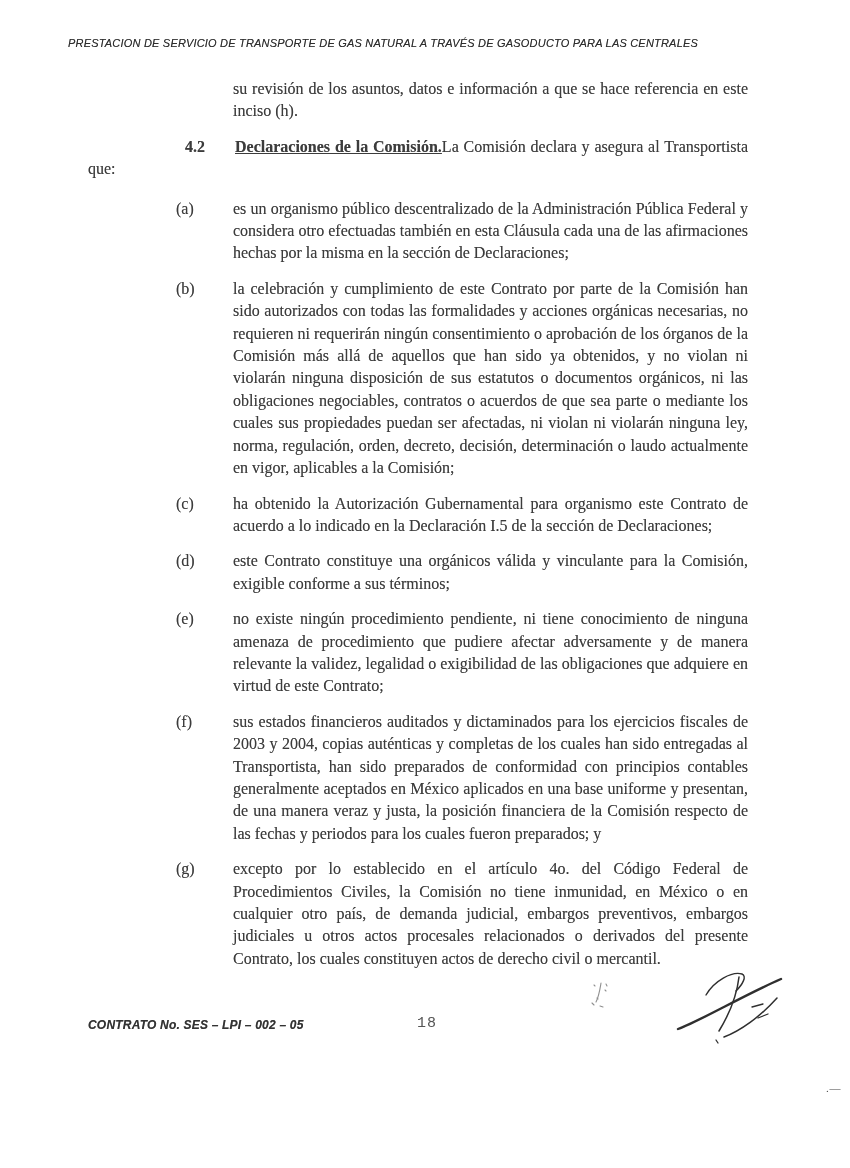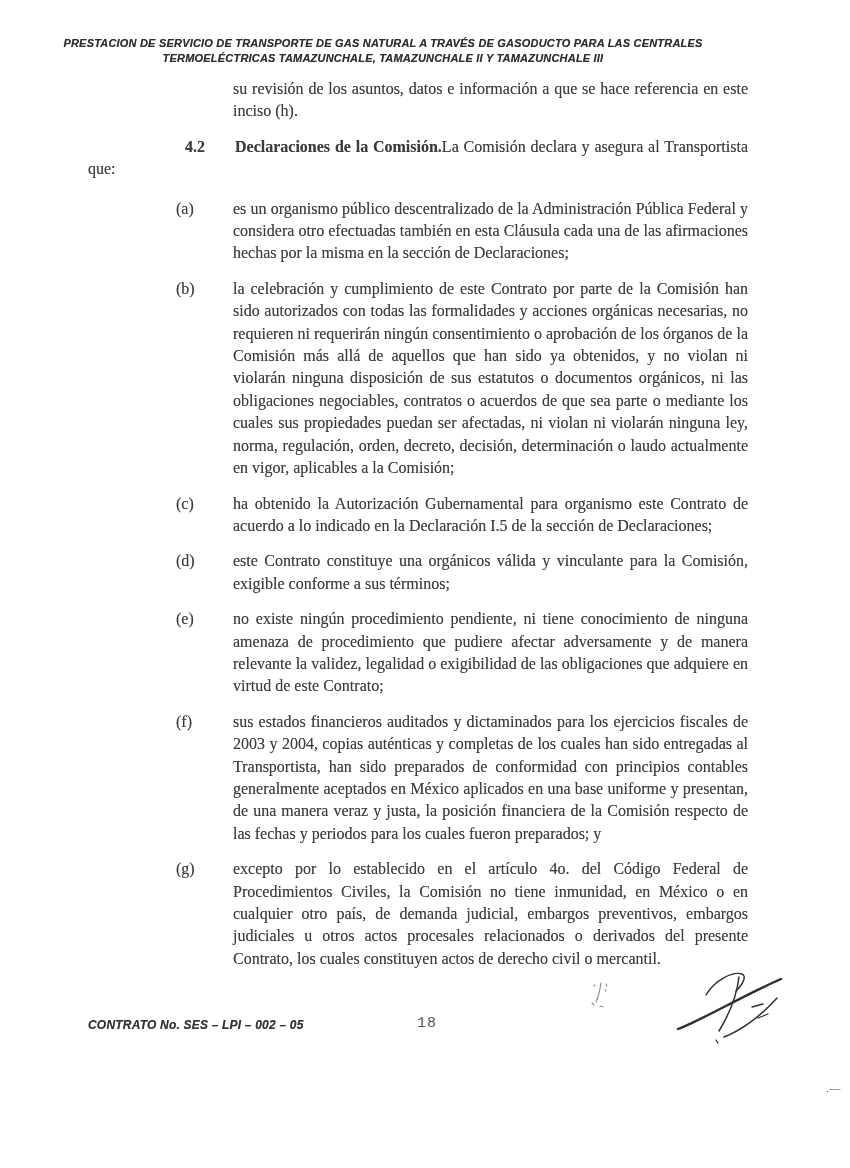--- a/index.html
+++ b/index.html
@@ -23,21 +23,21 @@
   }
 
   .doc-header {
     position: absolute;
     top: 36px;
     left: 0;
     width: 766px;
     text-align: center;
     font-family: "Liberation Sans", sans-serif;
     font-style: italic;
-    font-weight: bold;
+    font-weight: normal;
     font-size: 11px;
     line-height: 15px;
     letter-spacing: 0.2px;
     color: #2e2e2e;
     text-shadow: 0 0 0.4px rgba(50,50,50,0.6);
   }
 
   .content {
     position: absolute;
     top: 78px;
@@ -60,20 +60,21 @@
     text-align: justify;
   }
   .sec-num {
     display: inline-block;
     font-weight: bold;
     width: 50px;
     text-indent: 0;
   }
   .sec-title {
     font-weight: bold;
+    text-decoration: underline;
   }
 
   .items {
     margin-top: 17px;
   }
   .item {
     display: flex;
     margin: 0 0 13px 176px;
     width: 572px;
   }
@@ -128,21 +129,20 @@
     letter-spacing: -1px;
   }
 </style>
 </head>
 <body>
 
 <div class="page">
 
   <div class="doc-header">
     <div>PRESTACION DE SERVICIO DE TRANSPORTE DE GAS NATURAL A TRAVÉS DE GASODUCTO PARA LAS CENTRALES</div>
-    <div>TERMOELÉCTRICAS TAMAZUNCHALE, TAMAZUNCHALE II Y TAMAZUNCHALE III</div>
   </div>
 
   <div class="content ink">
     <p class="intro">su revisión de los asuntos, datos e información a que se hace referencia en este inciso (h).</p>
 
     <p class="section-head"><span class="sec-num">4.2</span><span class="sec-title">Declaraciones de la Comisión.</span><span>La Comisión declara y asegura al Transportista que:</span></p>
 
     <div class="items">
     <div class="item">
       <span class="item-label">(a)</span>

